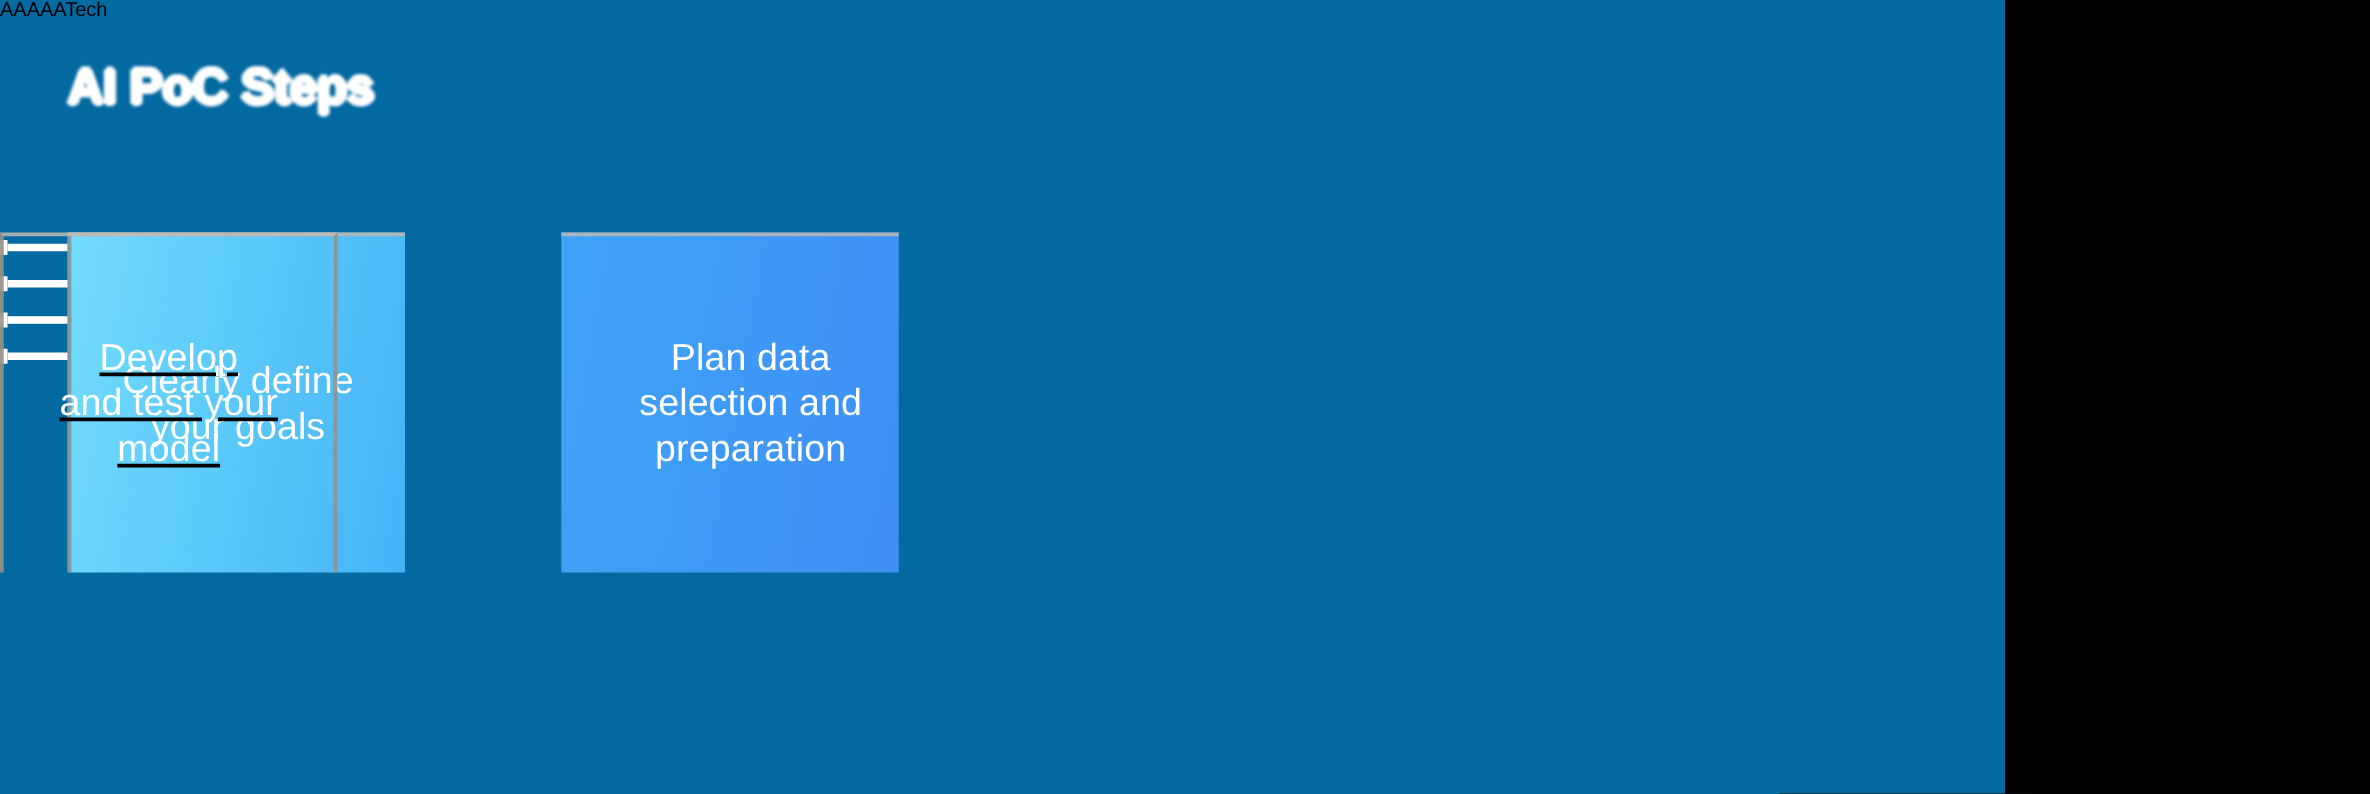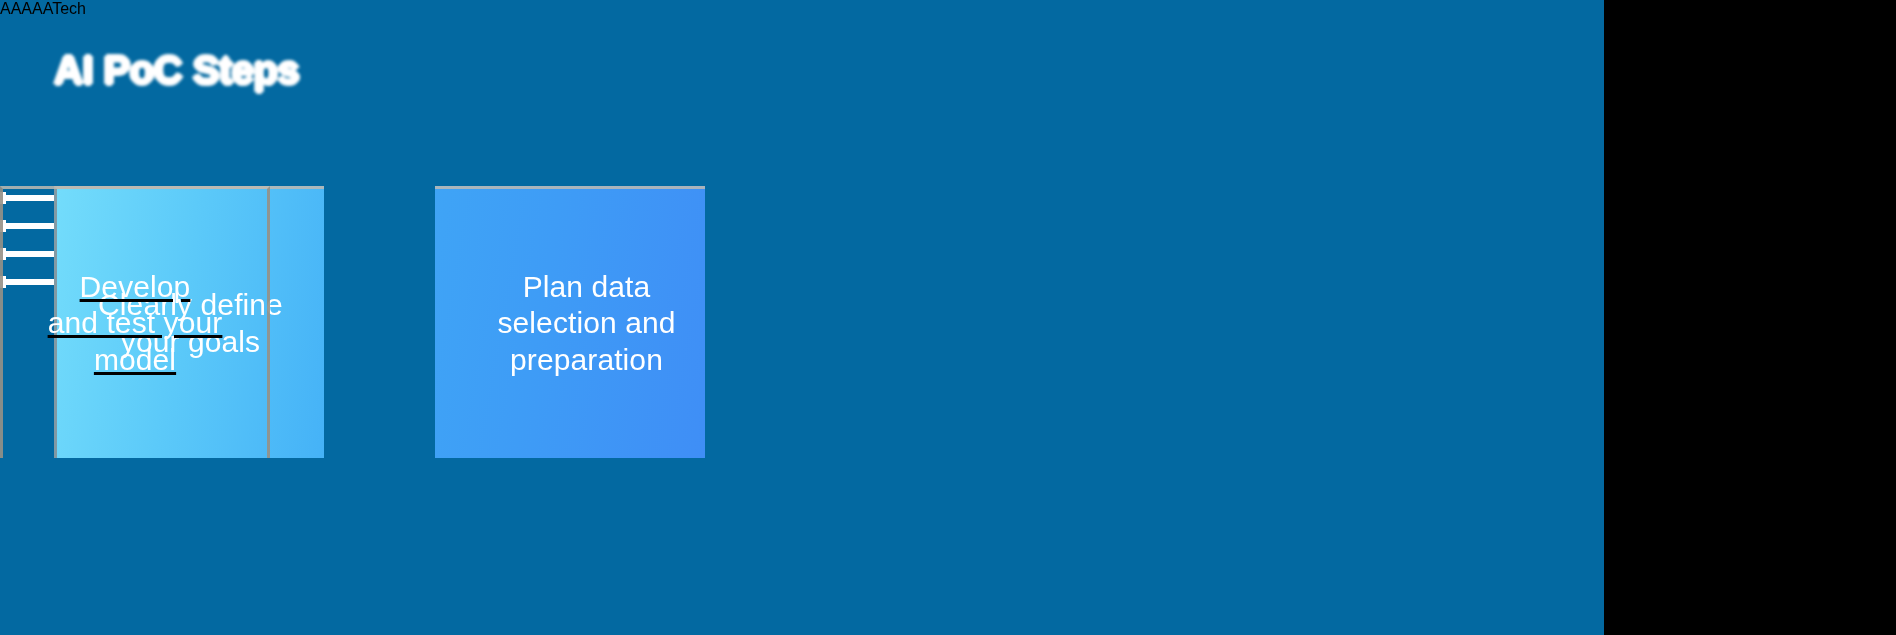--- a/index.html
+++ b/index.html
@@ -83,21 +83,21 @@
     font-size: 30px;
     line-height: 1.22;
     text-align: center;
     font-weight: 400;
     white-space: pre-line;
     letter-spacing: 0.1px;
   }
 
   
   #box-1 { left: 54px;   background: linear-gradient(100deg, #73dcfb 0%, #5ccaf9 45%, #45b2f7 100%); }
-  #box-2 { left: 435px;  background: linear-gradient(100deg, #3fa4f6 0%, #3e9cf6 40%, #3f8ef6 100%); padding-left: 43px; }
+  #box-2 { left: 449px;  background: linear-gradient(100deg, #3fa4f6 0%, #3e9cf6 40%, #3f8ef6 100%); padding-left: 43px; }
   #box-3 { left": 0;     }
   #box-3 { left: 810px;  background: linear-gradient(100deg, #1e6ef3 0%, #1f6ff4 40%, #1f6bf3 100%); }
   #box-4 { left: 1193px; background: linear-gradient(100deg, #4a6df7 0%, #5a63f9 45%, #7a62fb 100%); }
   #box-5 { left: 1573px; background: linear-gradient(100deg, #8470fb 0%, #9a6ef8 48%, #b571f5 100%); }
 
   /* ---------- Connectors ---------- */
   .connector {
     position: absolute;
     top: 124px;
     height: 24px;

